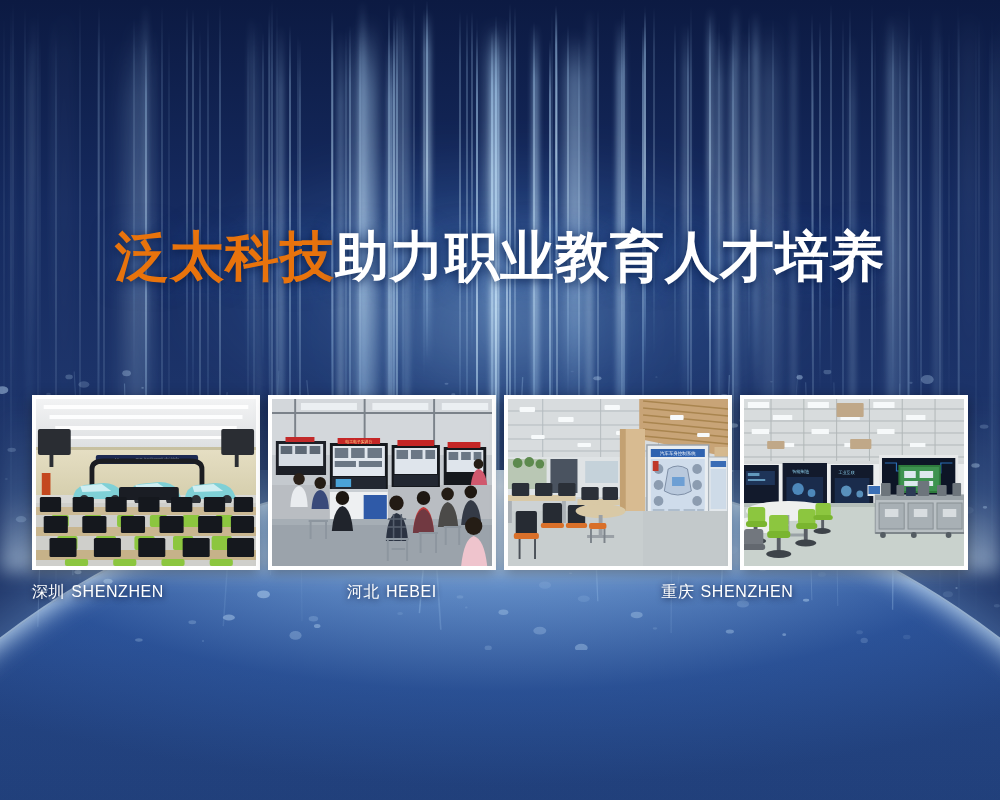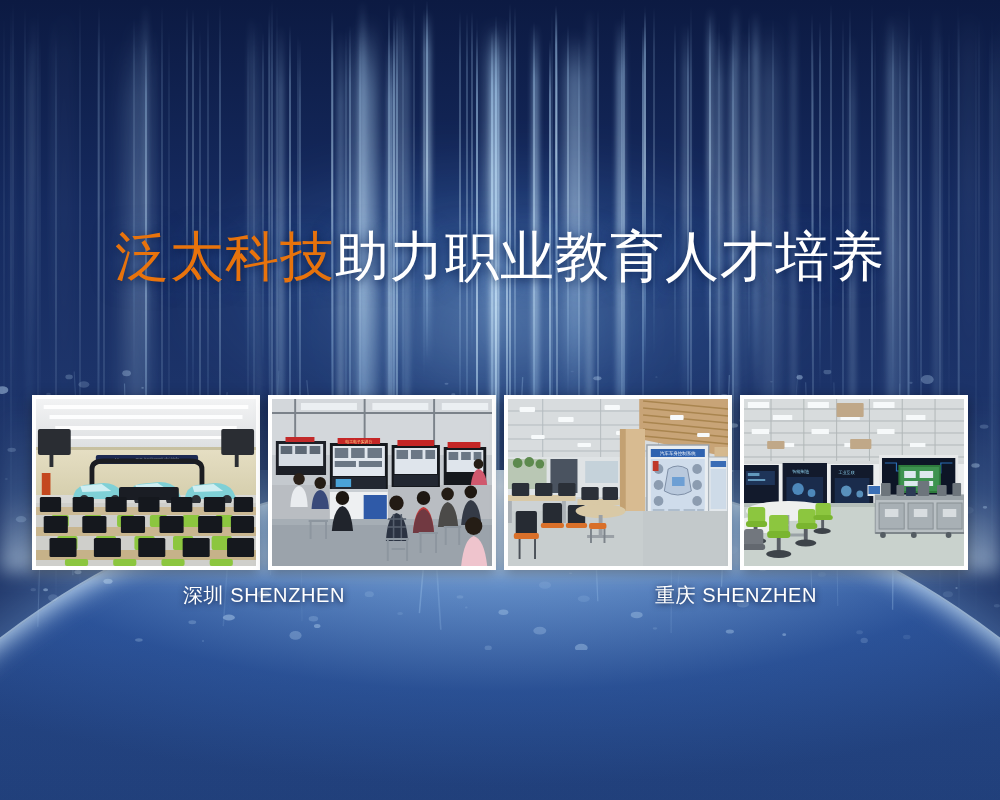--- a/index.html
+++ b/index.html
@@ -77,21 +77,21 @@
     filter:blur(9px); mix-blend-mode:screen; pointer-events:none;
   }
   .specks { position:absolute; left:0; right:0; bottom:150px; height:280px; pointer-events:none; opacity:.75; }
 
   
   #title-block {
     position:absolute; left:0; right:0; top:228px;
     text-align:center; z-index:30;
   }
   #main-title {
-    font-size:54px; font-weight:normal; line-height:1.06;
+    font-size:54px; font-weight:bold; line-height:1.06;
     letter-spacing:1px; white-space:nowrap;
     text-shadow:0 2px 10px rgba(0,20,60,0.75), 0 0 26px rgba(40,90,170,0.55);
   }
   .t-orange { color:#e8730c; }
   .t-white  { color:#ffffff; }
   #title-years {
     margin-top:14px; padding-right:140px;
     font-size:27px; font-weight:bold; color:#e8730c;
     letter-spacing:0.5px;
     text-shadow:0 2px 8px rgba(0,15,50,0.7);
@@ -113,22 +113,22 @@
     overflow:hidden; background:#8a97a6;
   }
   .photo-inner svg { display:block; width:100%; height:100%; }
 
   
   #caption-row {
     position:absolute; left:32px; top:582px; width:936px;
     display:flex; gap:8px; z-index:25;
   }
   .caption {
-    flex:1 1 0; text-align:center;
-    color:#ffffff; font-size:20px; letter-spacing:0.6px;
+    flex:1 1 0; text-align:left;
+    color:#ffffff; font-size:16px; letter-spacing:0.6px;
     text-shadow:0 1px 6px rgba(0,10,40,0.85);
     white-space:nowrap;
   }
   .cap-cn { margin-right:6px; }
 </style>
 </head>
 <body>
 
 <div id="banner">
   <div id="base-bg"></div>
@@ -1068,16 +1068,19 @@
       </div>
     </div>
 
   </div>
 
   <div id="caption-row">
     <div class="caption">
       <span class="cap-cn">深圳</span><span>SHENZHEN</span>
     </div>
     <div class="caption">
+      <span class="cap-cn">河北</span><span>HEBEI</span>
+    </div>
+    <div class="caption">
       <span class="cap-cn">重庆</span><span>SHENZHEN</span>
     </div>
   </div>
 </div>
 
 </body></html>

